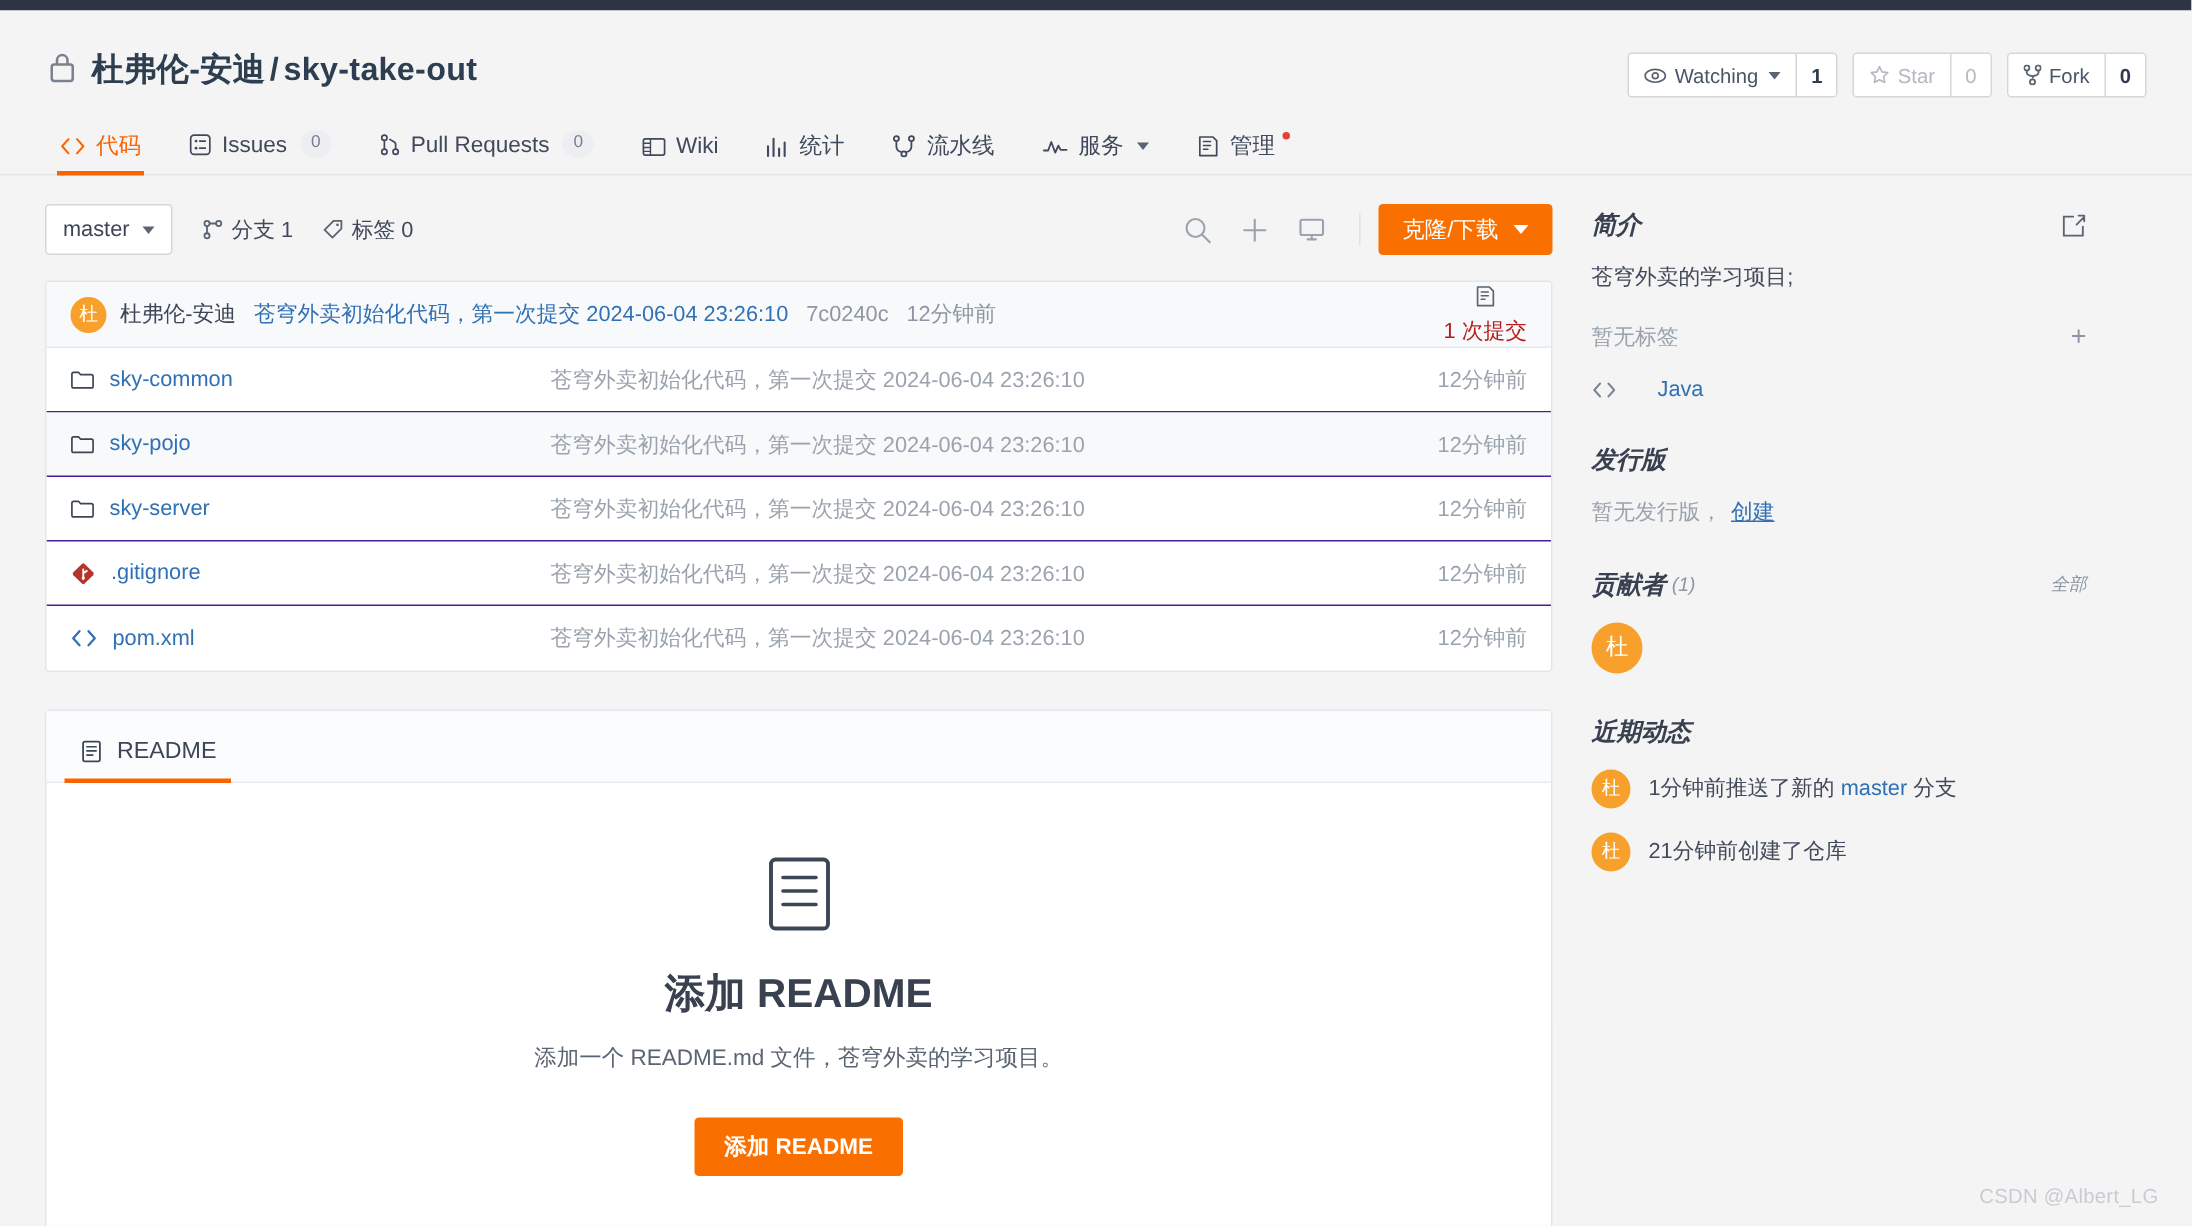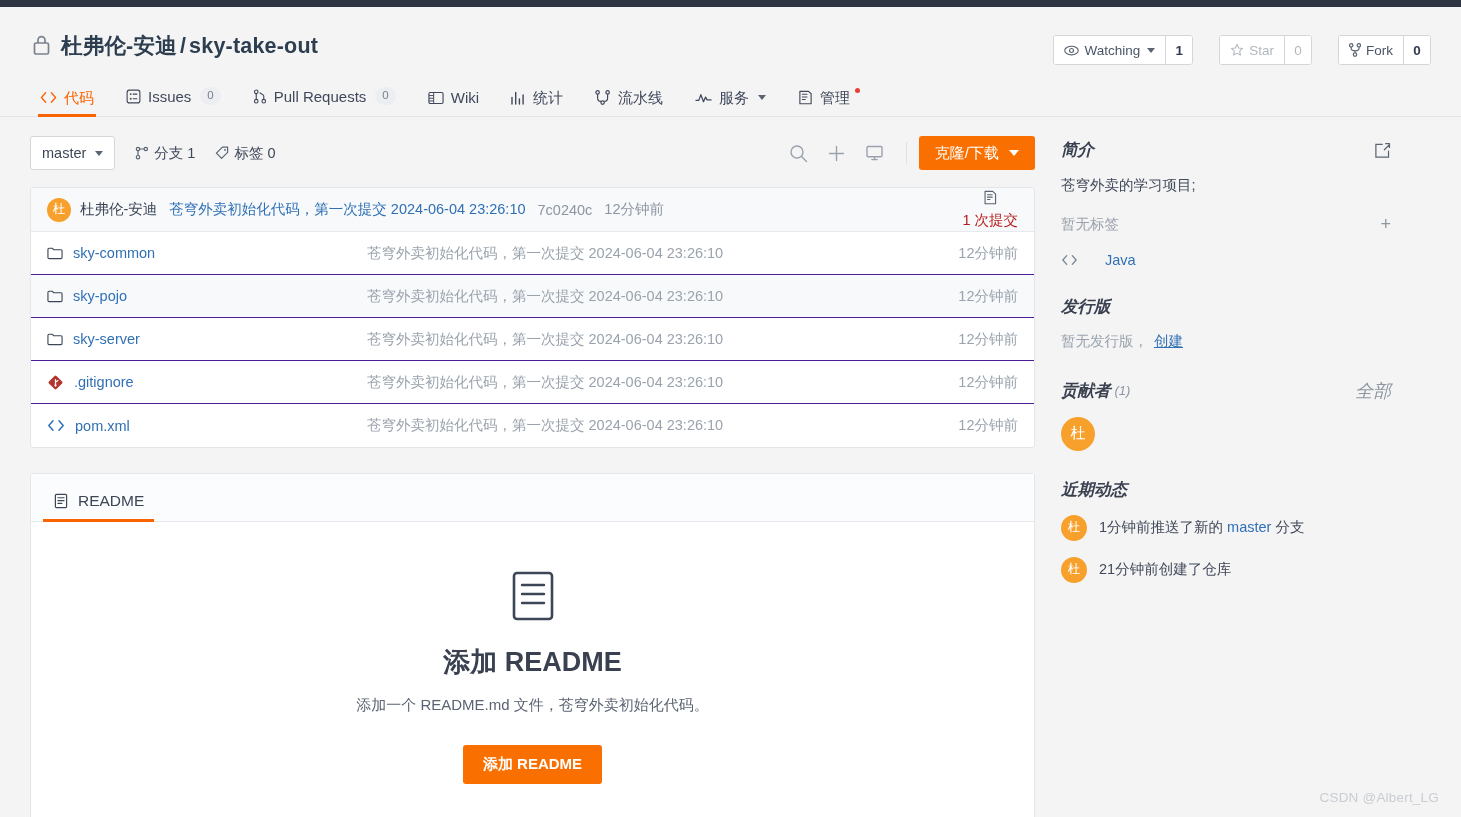--- a/index.html
+++ b/index.html
@@ -46,21 +46,21 @@
   .repo-title .sep { color: #2c3e50; font-weight: bold; margin: 0 3px; }
   .repo-title .name { color: #2c3e50; }
 
   
   .repo-actions {
     position: absolute;
     right: 30px;
     top: 28px;
     display: flex;
     align-items: stretch;
-    gap: 26px;
+    gap: 10px;
   }
   .btn-group {
     display: flex;
     align-items: stretch;
     height: 30px;
     border: 1px solid #d4d6da;
     border-radius: 3px;
     background: #fff;
     overflow: hidden;
     font-size: 13.5px;
@@ -321,21 +321,21 @@
     display: flex; align-items: center;
     margin-bottom: 14px;
     font-style: italic;
   }
   .side-title {
     font-size: 16.5px;
     font-weight: bold;
     color: #39404f;
   }
   .side-count { font-size: 13px; color: #8d96a3; margin-left: 4px; font-weight: normal; }
-  .side-head-right { margin-left: auto; color: #8d96a3; font-size: 18px; display: inline-flex; align-items: center; }
+  .side-head-right { margin-left: auto; color: #8d96a3; font-size: 12px; display: inline-flex; align-items: center; }
   .side-text { font-size: 14.5px; color: #41495a; margin-bottom: 18px; line-height: 1.5; }
   .side-row {
     display: flex; align-items: center;
     font-size: 14.5px; color: #9aa3ad;
     margin-bottom: 18px;
   }
   .side-row .plus { margin-left: auto; color: #8d96a3; font-size: 18px; line-height: 1; }
   .lang-row {
     display: flex; align-items: center; gap: 27px;
     font-size: 14.5px; color: #3070b5;
@@ -686,21 +686,21 @@
       </div>
 
       <div class="readme-empty">
         <div class="big-icon">
           <svg width="46" height="52" viewBox="0 0 46 52" style="margin:0 auto;">
             <rect x="4" y="3" width="38" height="46" rx="3" fill="none" stroke="#3c4656" stroke-width="2.6"></rect>
             <path d="M12 15h22M12 24h22M12 33h22" stroke="#3c4656" stroke-width="2.4" stroke-linecap="round"></path>
           </svg>
         </div>
         <h2>添加 README</h2>
-        <p>添加一个 README.md 文件，苍穹外卖初始化代码。</p>
+        <p>添加一个 README.md 文件，苍穹外卖的学习项目。</p>
         <span class="readme-btn">添加 README</span>
       </div>
     </div>
   </div>
 
   <div class="side-col">
 
     <div class="side-sec">
       <div class="side-head">
         <span class="side-title">简介</span>

